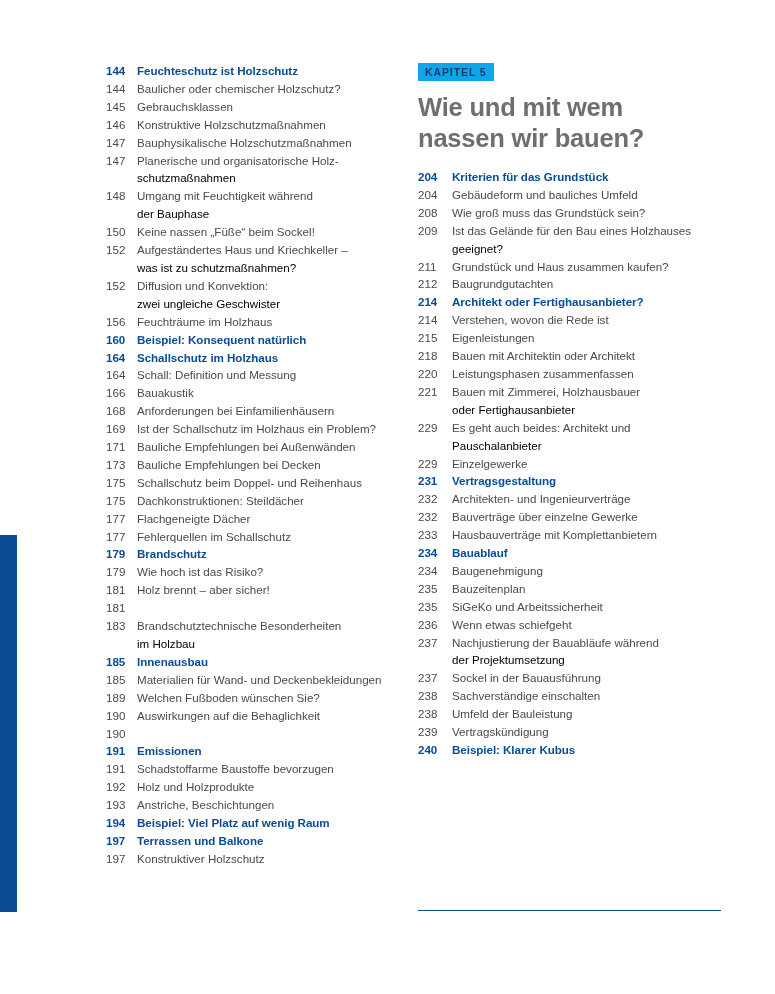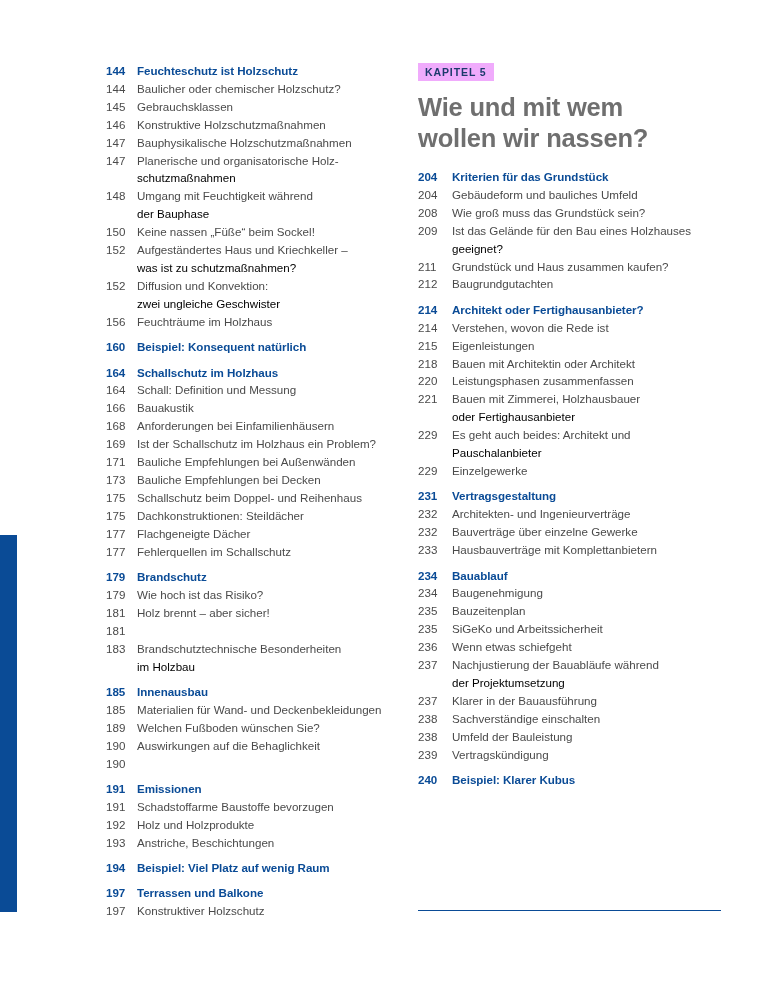--- a/index.html
+++ b/index.html
@@ -46,21 +46,21 @@
     left: 418px;
     width: 305px;
   }
 
   
   #chapter-header {
     margin-bottom: 14px;
   }
   #chapter-badge {
     display: inline-block;
-    background: #f0abfc;
+    background: #0ea5e9;
     color: #1b3a6b;
     font-size: 10.5px;
     font-weight: bold;
     letter-spacing: 0.9px;
     padding: 3px 7px 3px 7px;
     line-height: 12px;
   }
   #chapter-title {
     color: #6f6f6f;
     font-size: 25.5px;
@@ -68,21 +68,21 @@
     line-height: 31px;
     margin: 11px 0 0 0;
     letter-spacing: -0.2px;
   }
 
   
   .toc-group {
     margin-bottom: 0;
   }
   .toc-group + .toc-group {
-    margin-top: 8px;
+    margin-top: 0;
   }
 
   .toc-row {
     display: flex;
     align-items: flex-start;
     line-height: 17.4px;
     margin-bottom: 0.5px;
   }
   .toc-page {
     flex: 0 0 auto;
@@ -335,21 +335,21 @@
         </div>
       </div>
     </div>
 
   <div id="toc-column-right" class="toc-column">
 
     <div id="chapter-header">
       <div id="chapter-badge">KAPITEL 5</div>
       <h1 id="chapter-title">
         <span>Wie und mit wem</span><br>
-        <span>wollen wir nassen?</span>
+        <span>nassen wir bauen?</span>
       </h1>
     </div>
 
     <div id="right-entries">
         <div class="toc-group">
           <div class="toc-row section">
             <span class="toc-page">204</span>
             <span class="toc-label">Kriterien für das Grundstück</span>
           </div>
           <div class="toc-row item">
@@ -461,21 +461,21 @@
           <div class="toc-row item">
             <span class="toc-page">237</span>
             <span class="toc-label">Nachjustierung der Bauabläufe während</span>
           </div>
           <div class="toc-row cont">
             <span class="toc-page"></span>
             <span class="toc-label">der Projektumsetzung</span>
           </div>
           <div class="toc-row item">
             <span class="toc-page">237</span>
-            <span class="toc-label">Klarer in der Bauausführung</span>
+            <span class="toc-label">Sockel in der Bauausführung</span>
           </div>
           <div class="toc-row item">
             <span class="toc-page">238</span>
             <span class="toc-label">Sachverständige einschalten</span>
           </div>
           <div class="toc-row item">
             <span class="toc-page">238</span>
             <span class="toc-label">Umfeld der Bauleistung</span>
           </div>
           <div class="toc-row item">

